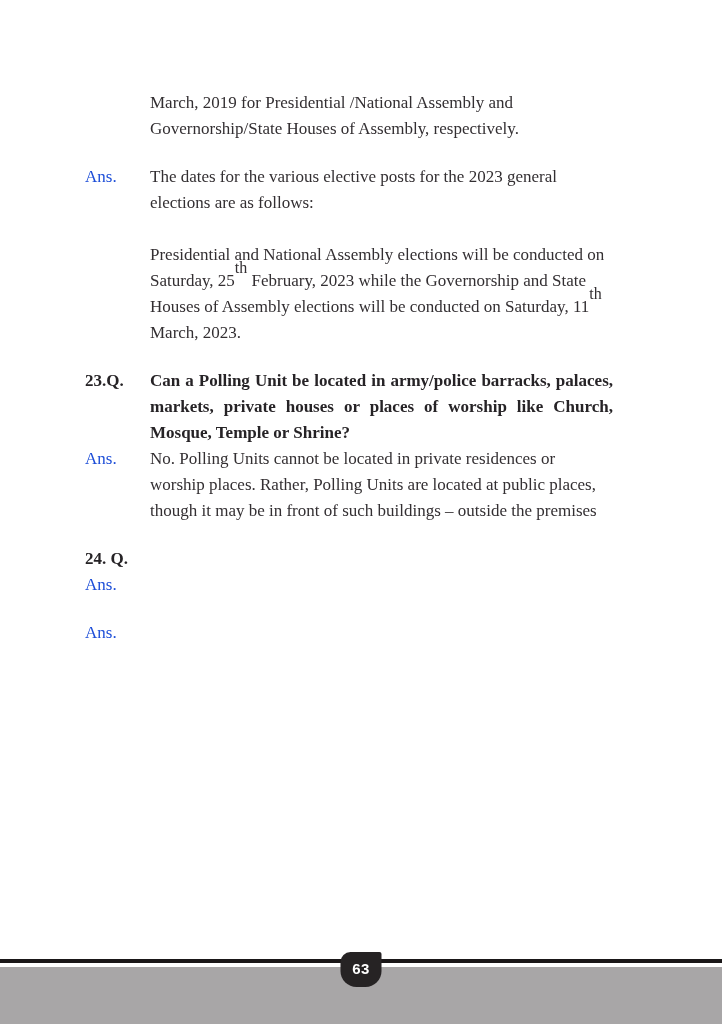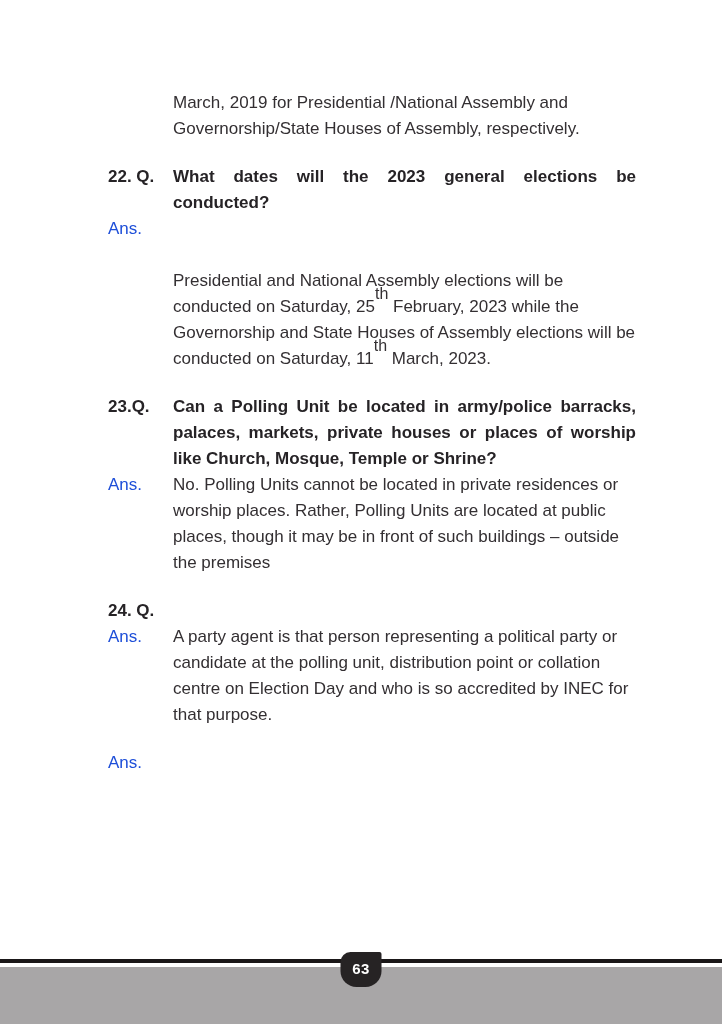--- a/index.html
+++ b/index.html
@@ -14,25 +14,26 @@
     overflow: hidden;
     font-family: "Liberation Sans", sans-serif;
     color: #2b282b;
   }
   .page {
     position: absolute;
     inset: 0;
   }
   .content {
     position: absolute;
-    left: 108px;
+    left: 85px;
     top: 90px;
     width: 528px;
     font-size: 17px;
     line-height: 26px;
+    font-family: Liberation Serif, serif;
   }
   .row {
     display: grid;
     grid-template-columns: 65px 1fr;
   }
   .block { margin-top: 22px; }
   .block:first-child { margin-top: 0; }
   .num {
     font-weight: 700;
     color: #262326;
@@ -106,25 +107,22 @@
 
   <div class="content">
 
     <div class="row block">
       <div class="num"></div>
       <div class="a">March, 2019 for Presidential /National Assembly and Governorship/State Houses of Assembly, respectively.</div>
     </div>
 
     <div class="block">
       <div class="row">
-        <div class="num">22. Q.</div>
-        <div class="q">What dates will the 2023 general elections be conducted?</div>
-      </div>
-      <div class="row">
         <div class="num ans-label">Ans.</div>
+        <div class="a">The dates for the various elective posts for the 2023 general elections are as follows:</div>
       </div>
       <div class="row extra">
         <div class="num"></div>
         <div class="a"><span>Presidential and National Assembly elections will be conducted on Saturday, 25</span><sup class="ord">th</sup><span> February, 2023 while the Governorship and State Houses of Assembly elections will be conducted on Saturday, 11</span><sup class="ord">th</sup><span> March, 2023.</span></div>
       </div>
     </div>
 
     <div class="block">
       <div class="row">
         <div class="num">23.Q.</div>
@@ -135,21 +133,20 @@
         <div class="a">No. Polling Units cannot be located in private residences or worship places. Rather, Polling Units are located at public places, though it may be in front of such buildings – outside the premises</div>
       </div>
     </div>
 
     <div class="block">
       <div class="row">
         <div class="num">24. Q.</div>
       </div>
       <div class="row">
         <div class="num ans-label">Ans.</div>
-        <div class="a">A party agent is that person representing a political party or candidate at the polling unit, distribution point or collation centre on Election Day and who is so accredited by INEC for that purpose.</div>
       </div>
     </div>
 
     <div class="block">
       <div class="row">
       </div>
       <div class="row">
         <div class="num ans-label">Ans.</div>
       </div>
     </div>

